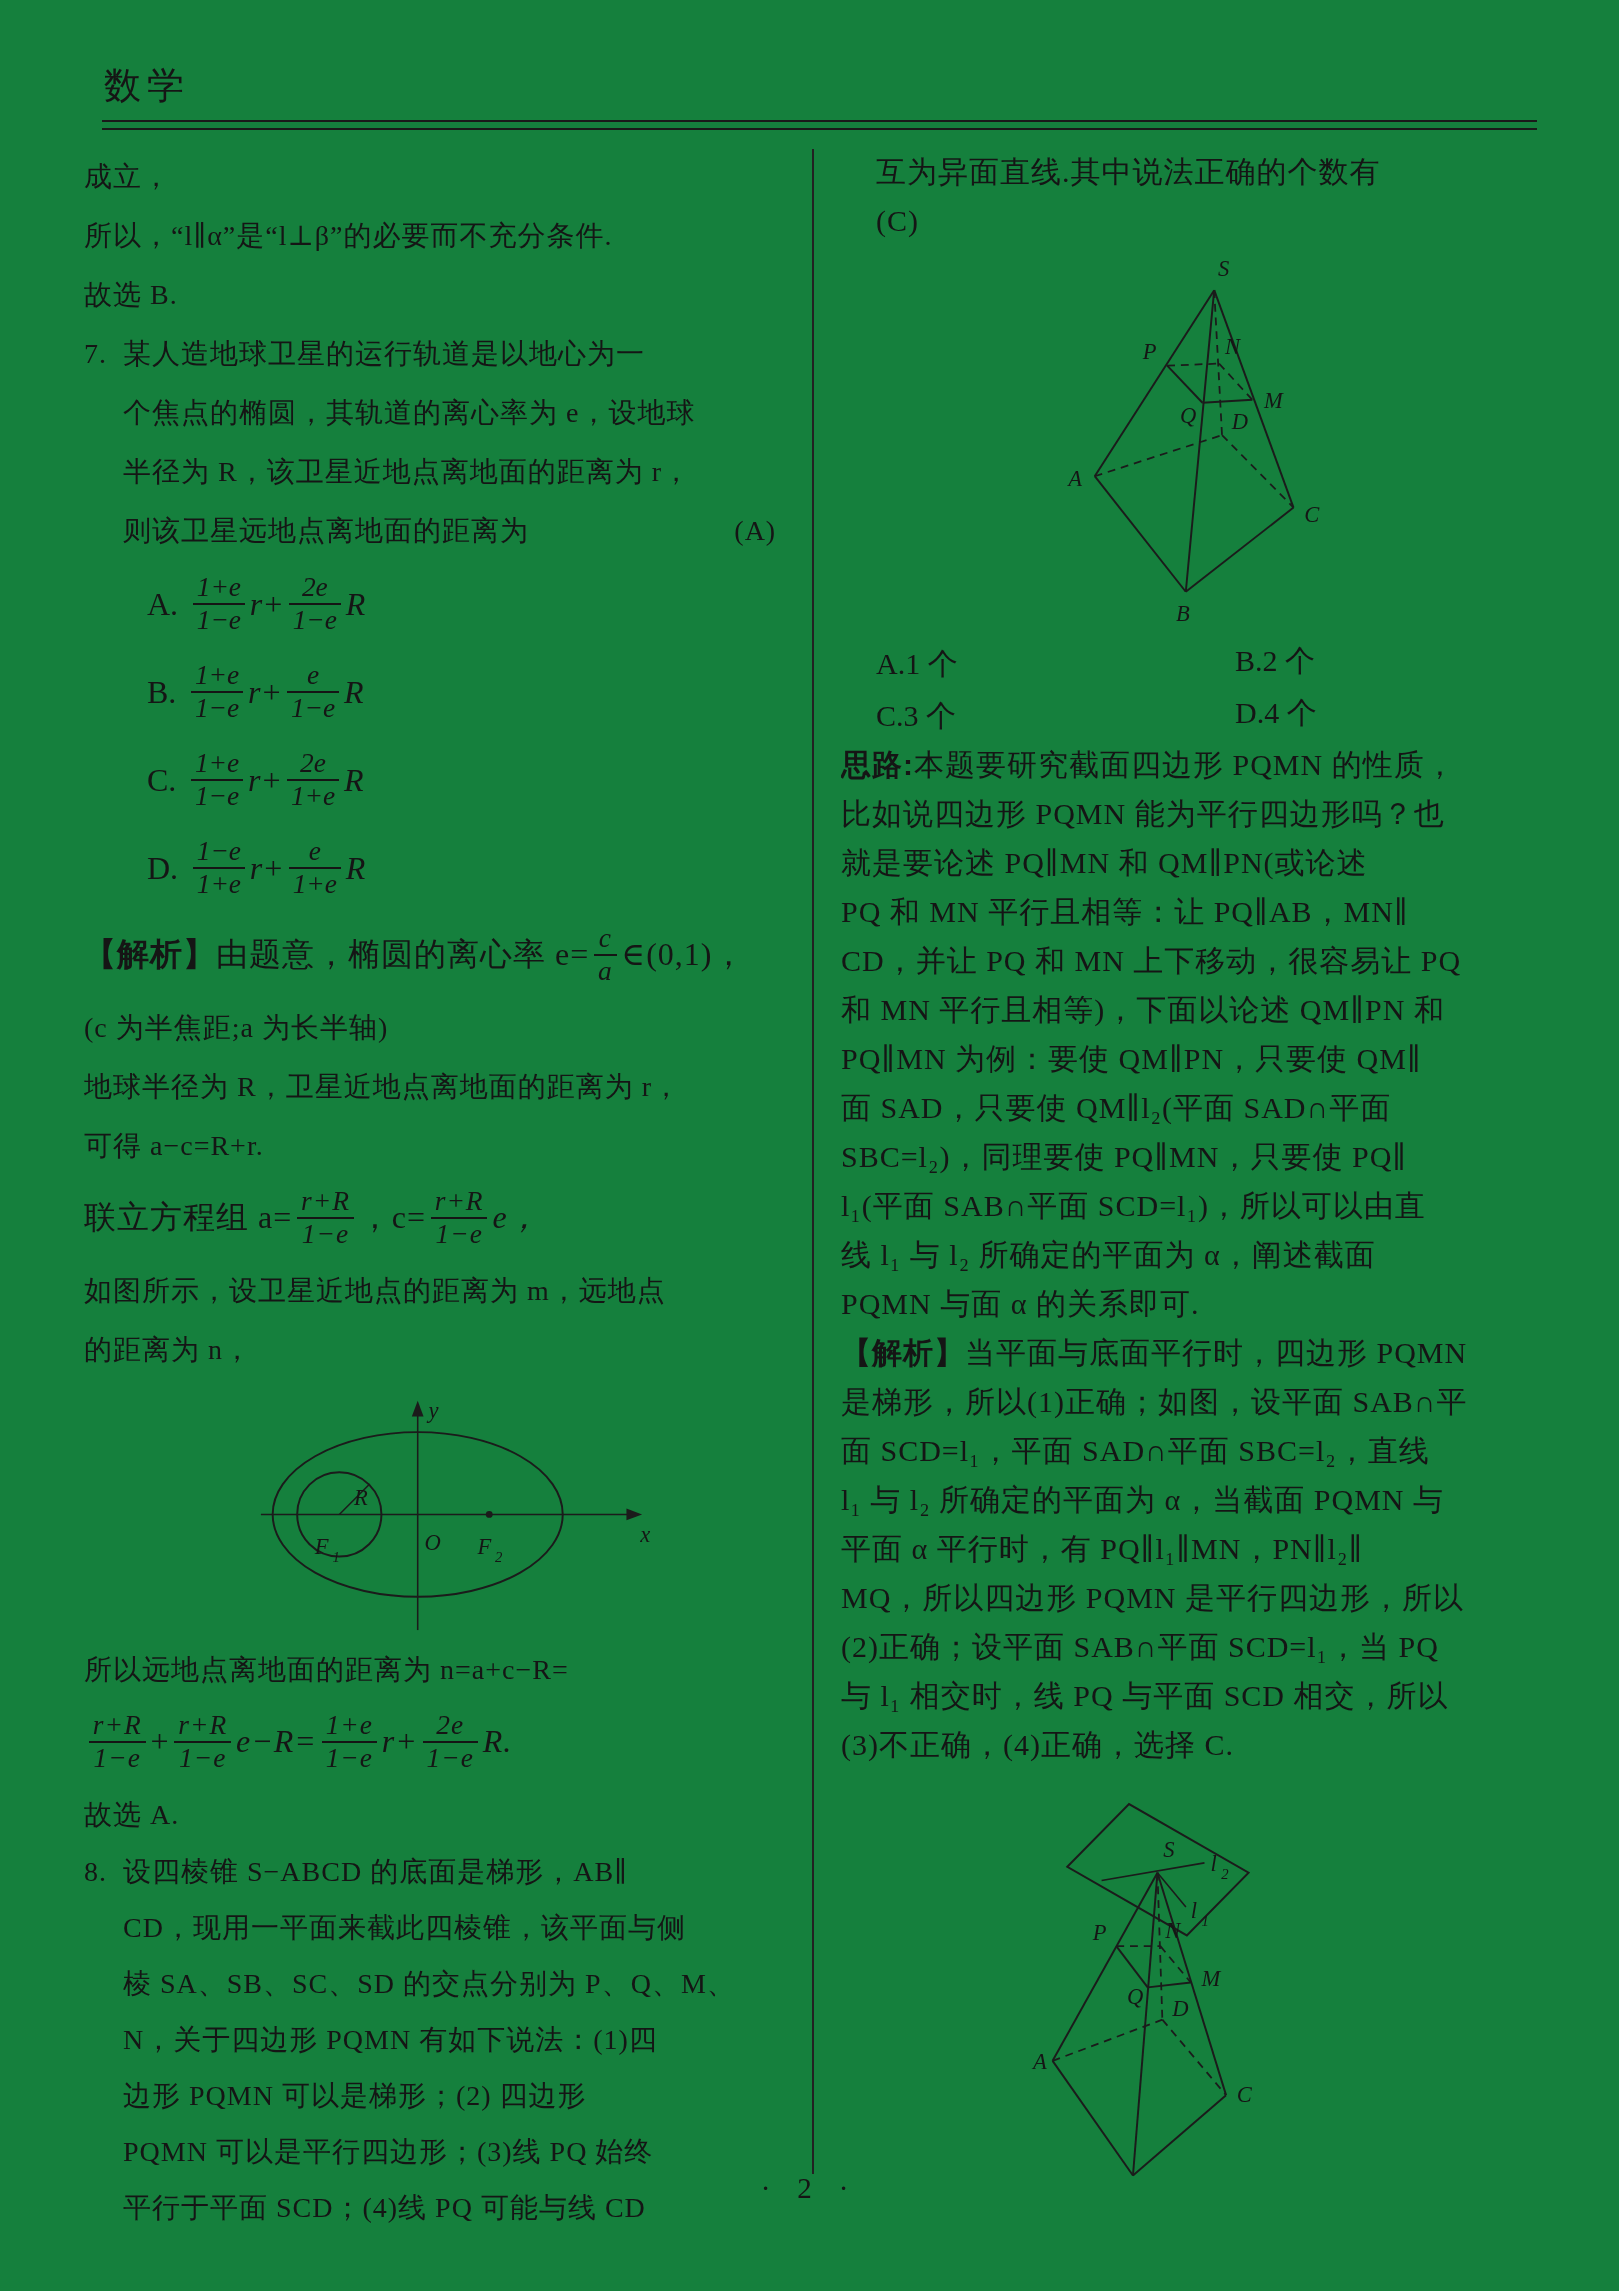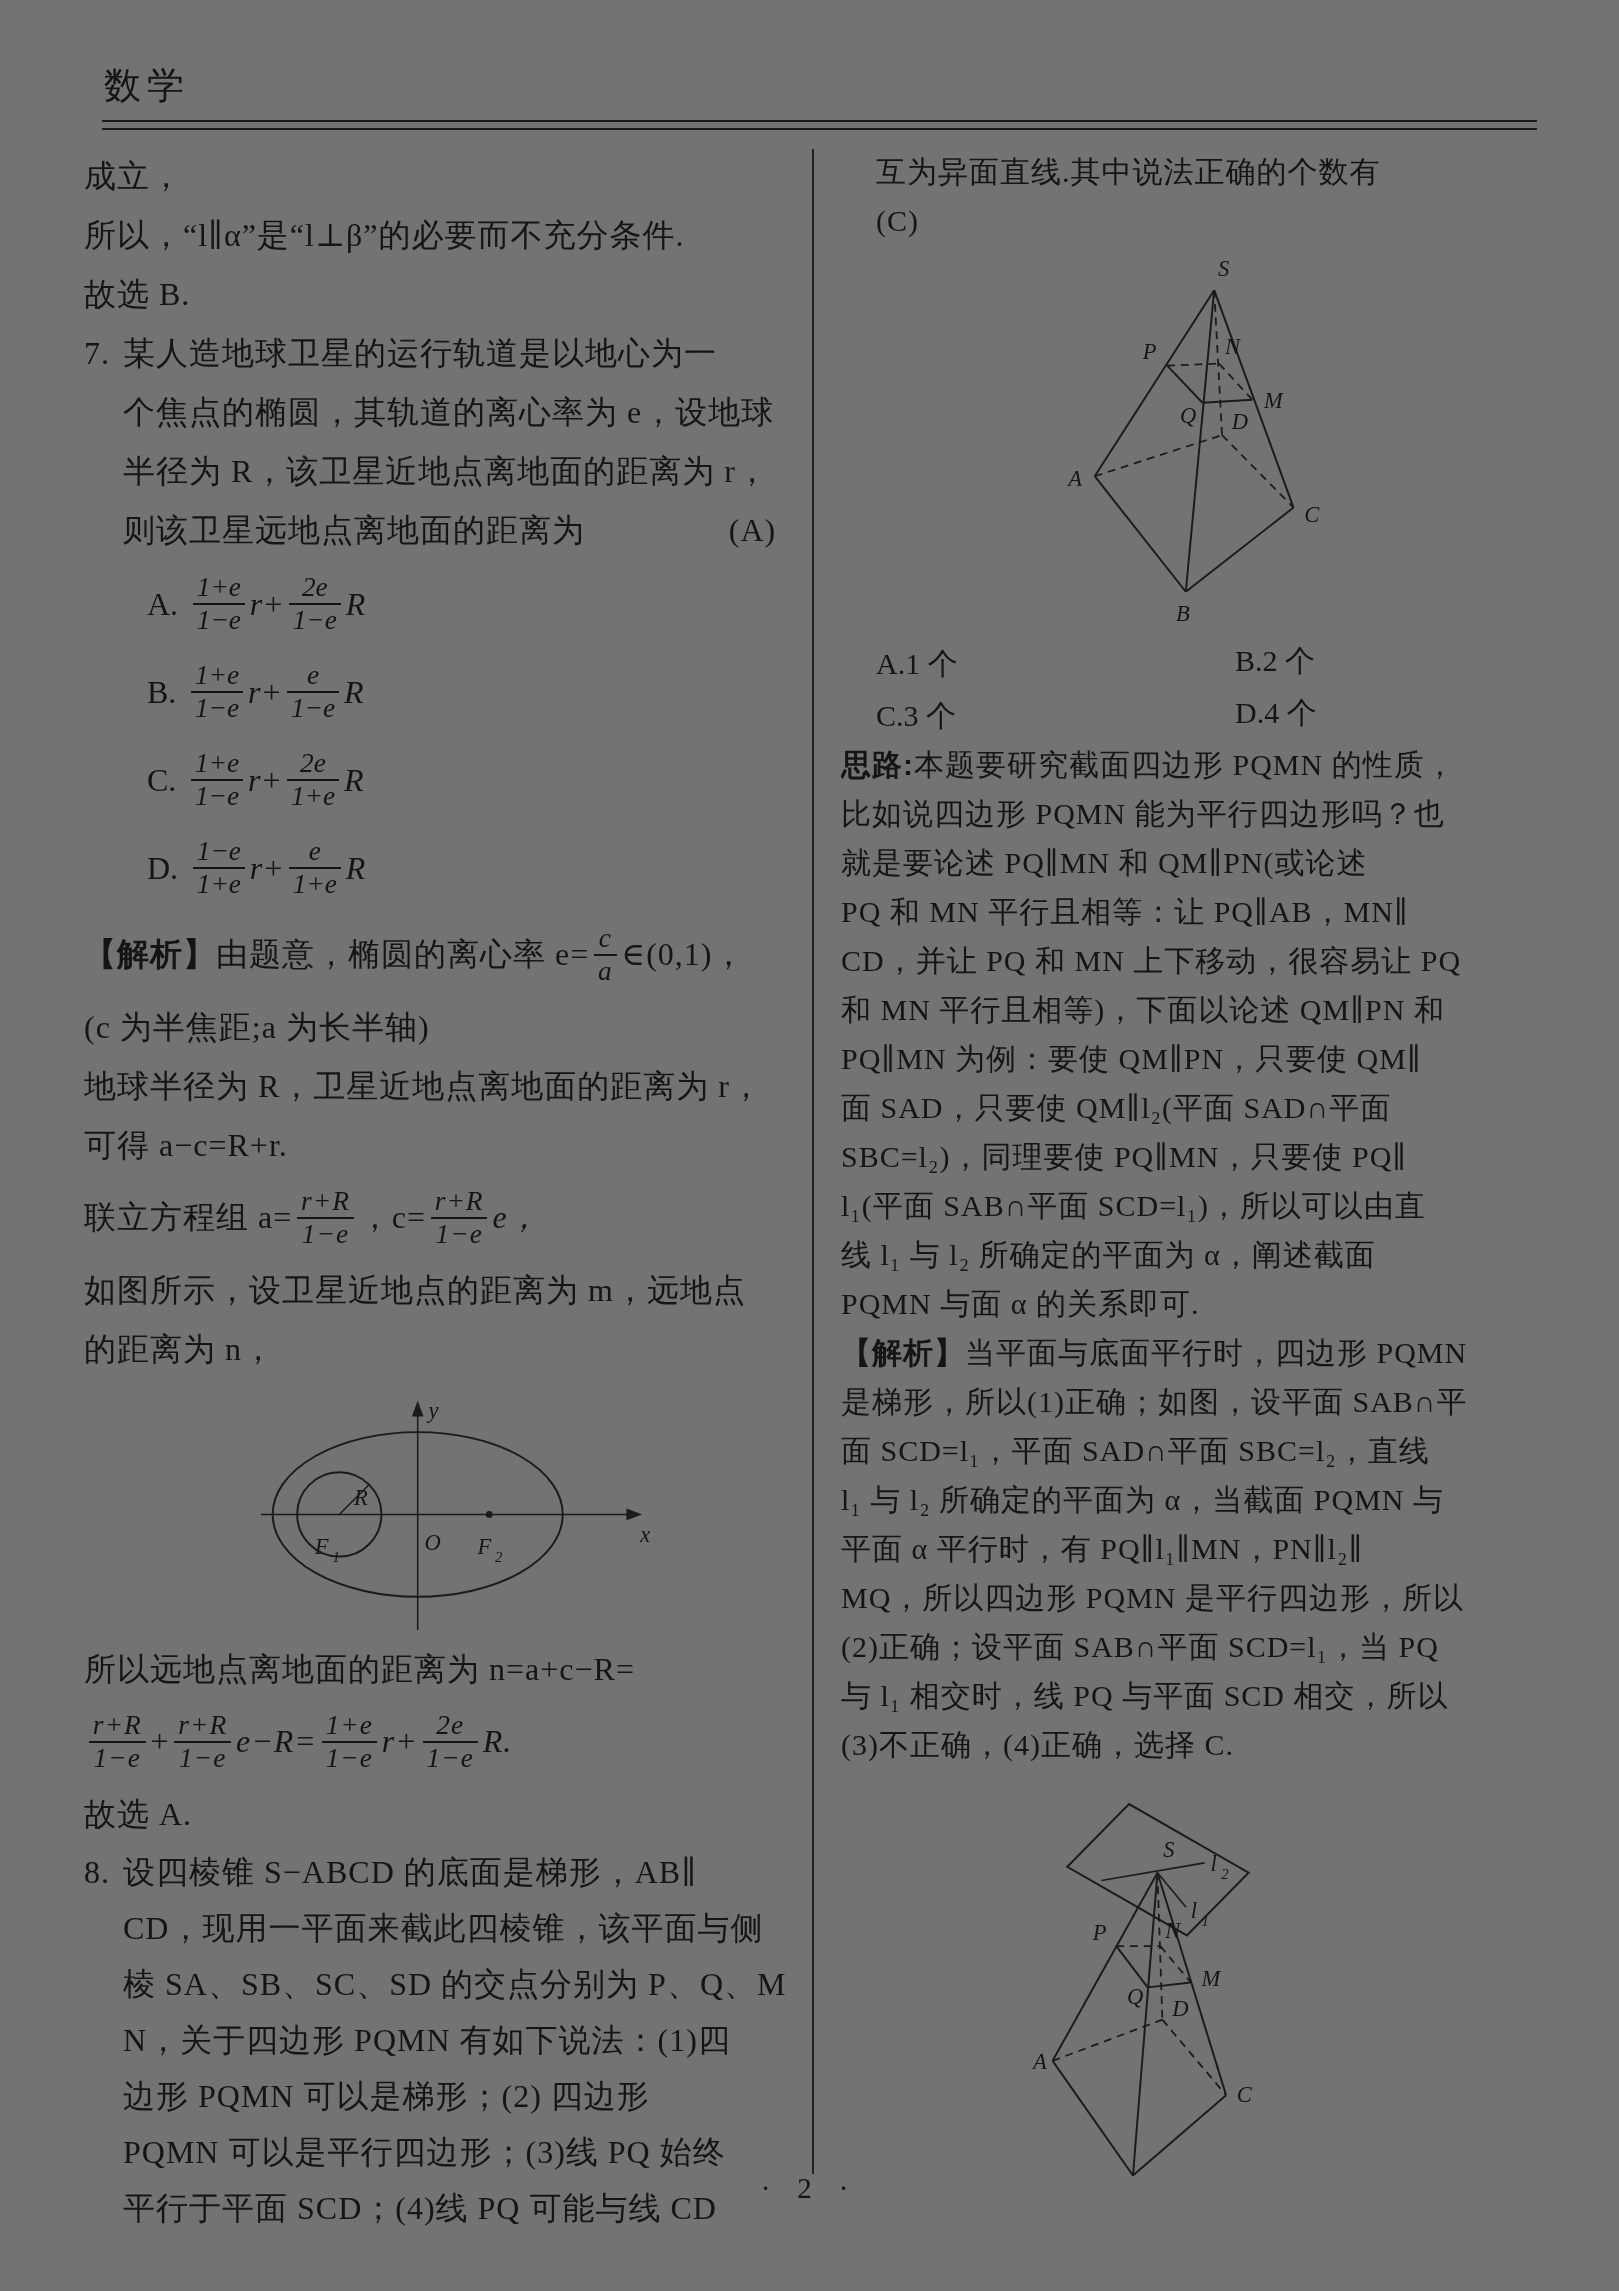--- a/index.html
+++ b/index.html
@@ -1,25 +1,25 @@
 <!DOCTYPE html>
 <html><head>
 <meta charset="utf-8">
 <style>
   html,body{margin:0;padding:0;background:#d8d8d8;}
-  .page{position:relative;width:1619px;height:2292px;background:#737373;
+  .page{position:relative;width:1619px;height:2292px;background:#15803d;
         font-family:"Liberation Serif","DejaVu Serif",serif;color:#151515;overflow:hidden;}
   .hdr{position:absolute;left:104px;top:61px;font-size:37px;letter-spacing:5.9px;}
   .hrule{position:absolute;left:102px;top:120px;width:1435px;height:5.9px;
          border-top:2.9px solid #1a1a1a;border-bottom:2px solid #1a1a1a;}
   .vdiv{position:absolute;left:812px;top:149px;width:2px;height:2025px;background:#222;}
   .col{position:absolute;top:147px;overflow:hidden;}
   .colL{left:84px;width:702px;height:2098px;}
   .colR{left:841px;width:698px;height:2034px;}
-  .ln{font-size:32px;line-height:59px;letter-spacing:1px;white-space:nowrap;}
+  .ln{font-size:28px;line-height:59px;letter-spacing:1px;white-space:nowrap;}
   .colR .ln{font-size:30px;line-height:49px;}
   .hang{position:relative;padding-left:39px;}
   .hang .num{position:absolute;left:0;top:0;}
   .flexln{display:flex;justify-content:space-between;padding-right:9.8px;}
   .opt{display:flex;align-items:center;height:88px;padding-left:63px;font-size:32px;white-space:nowrap;}
   .olabel{margin-right:9.8px;}
   .frac{display:inline-block;text-align:center;font-style:italic;font-size:27.4px;line-height:1.12;margin:0 4.9px;vertical-align:middle;}
   .fn{display:block;padding:0 3.9px;}
   .fd{display:block;border-top:2px solid #151515;padding:0 3.9px;}
   .fline{display:flex;align-items:center;height:86px;font-size:32px;letter-spacing:1px;white-space:nowrap;}

